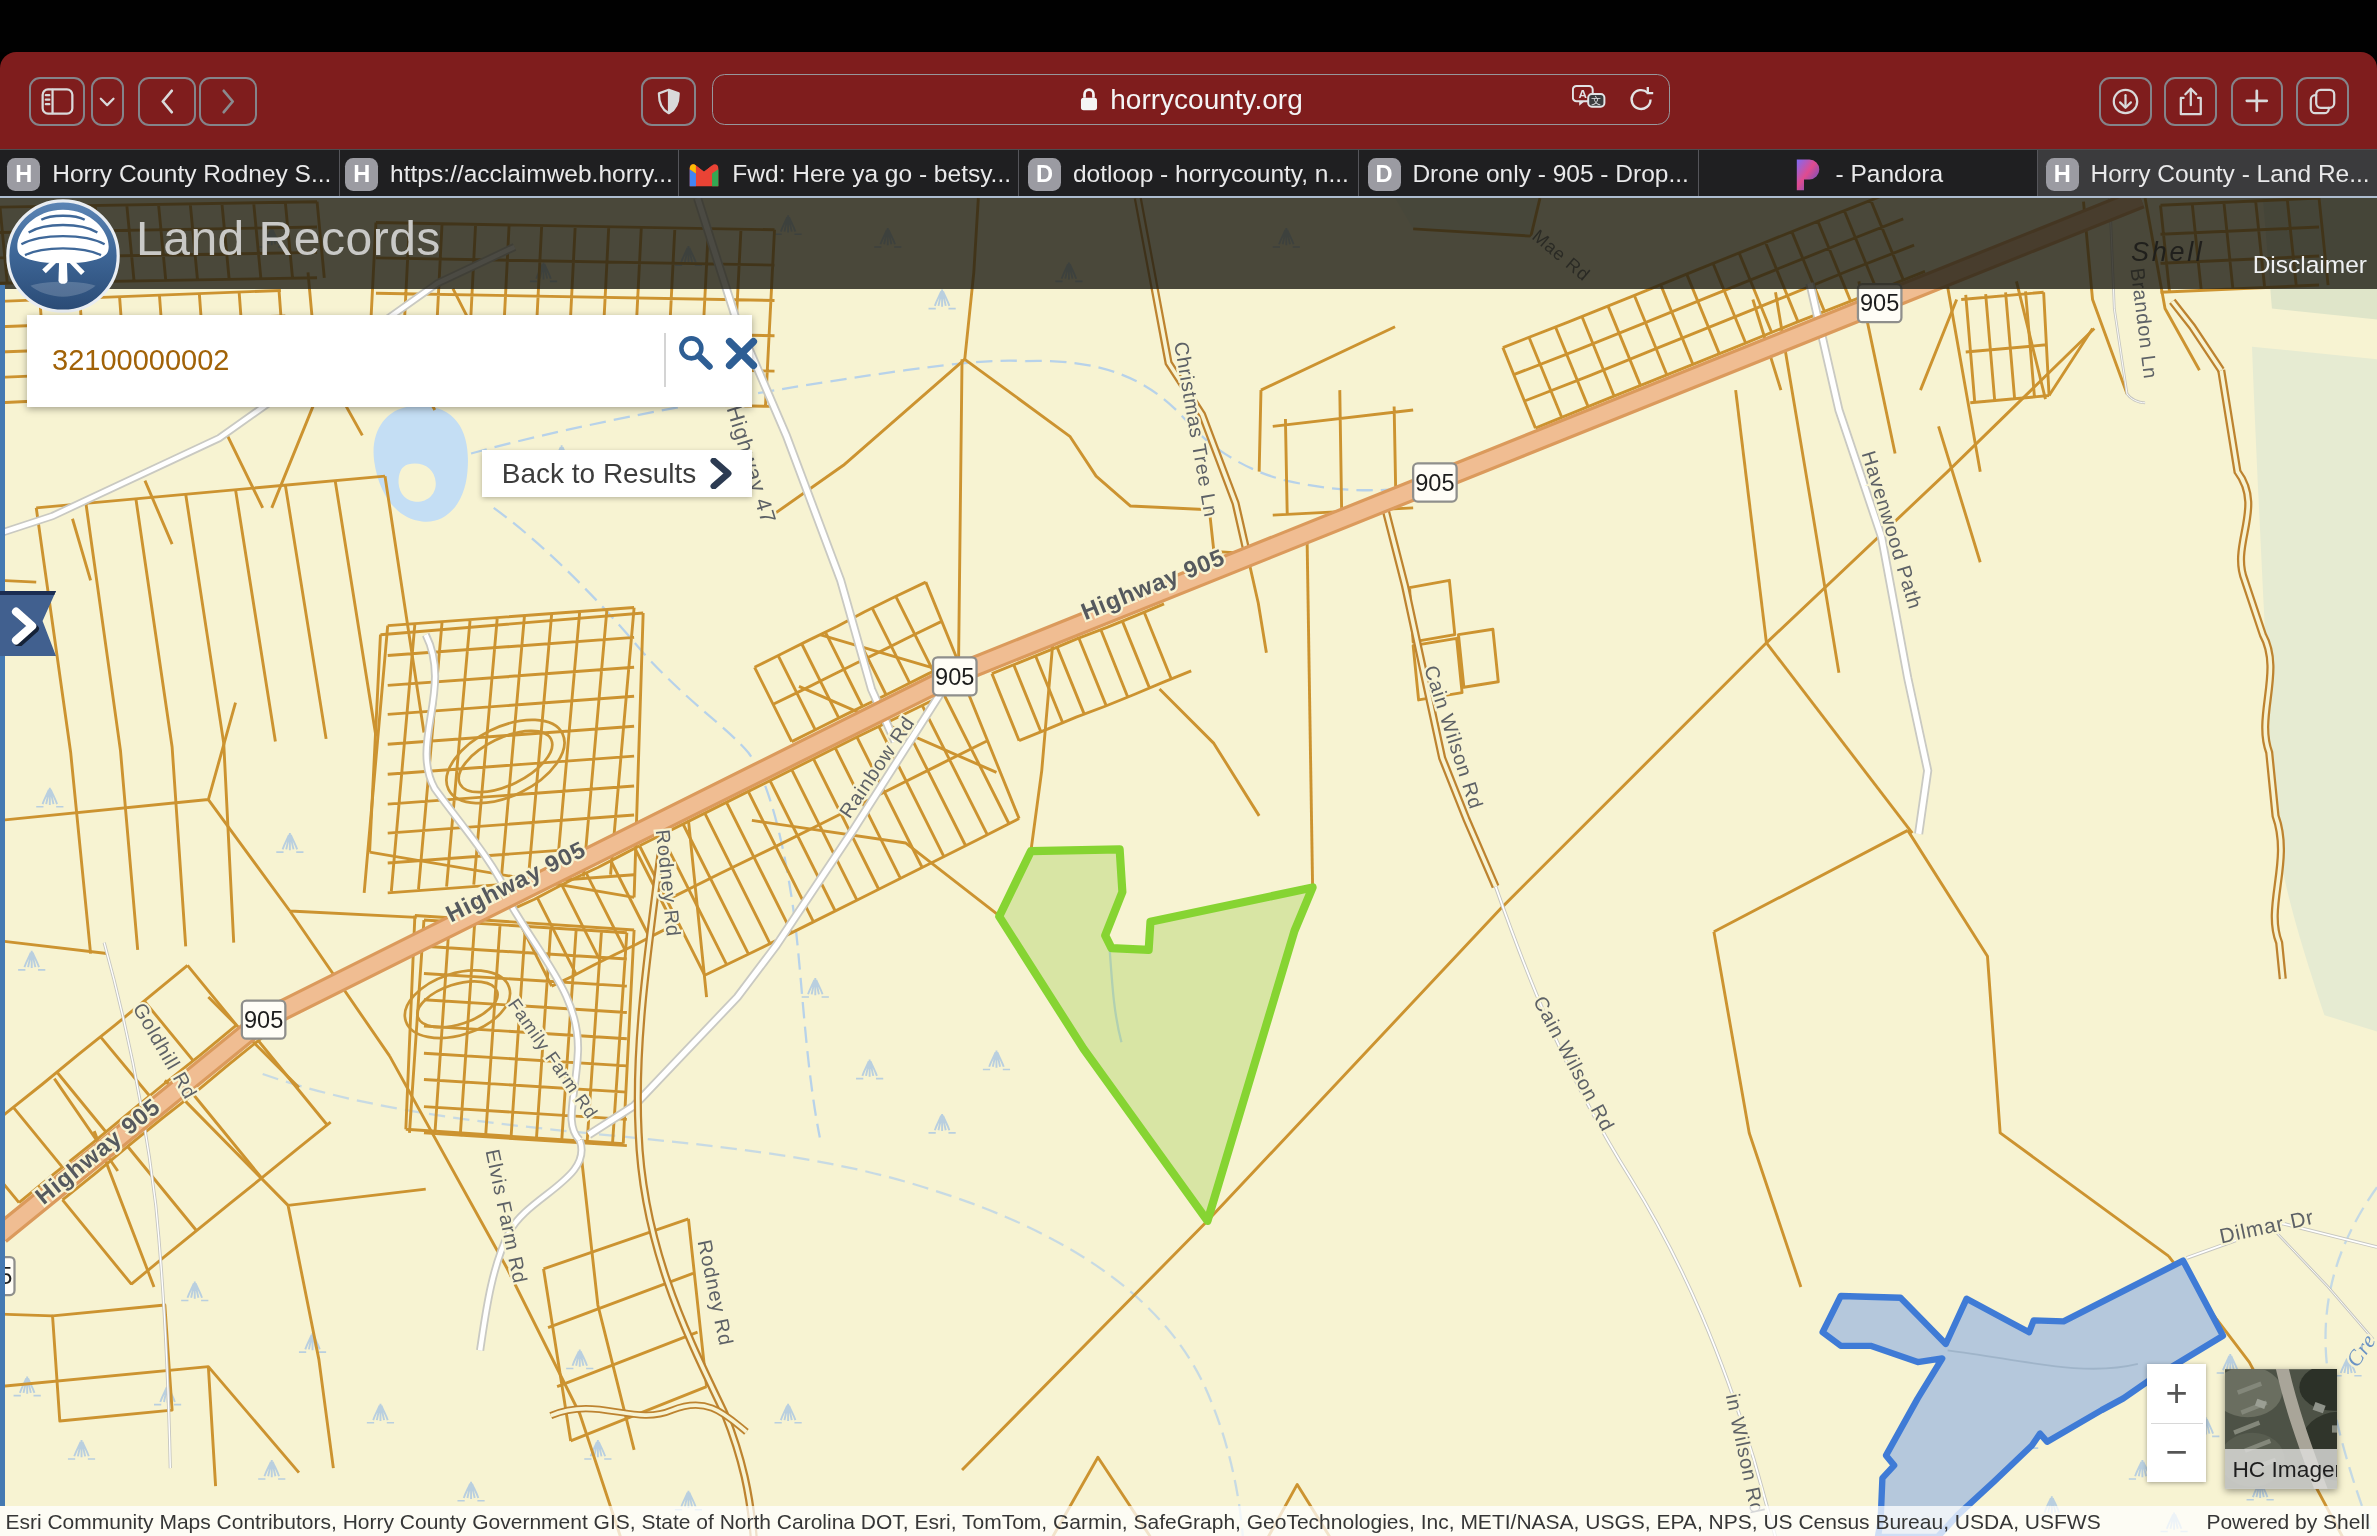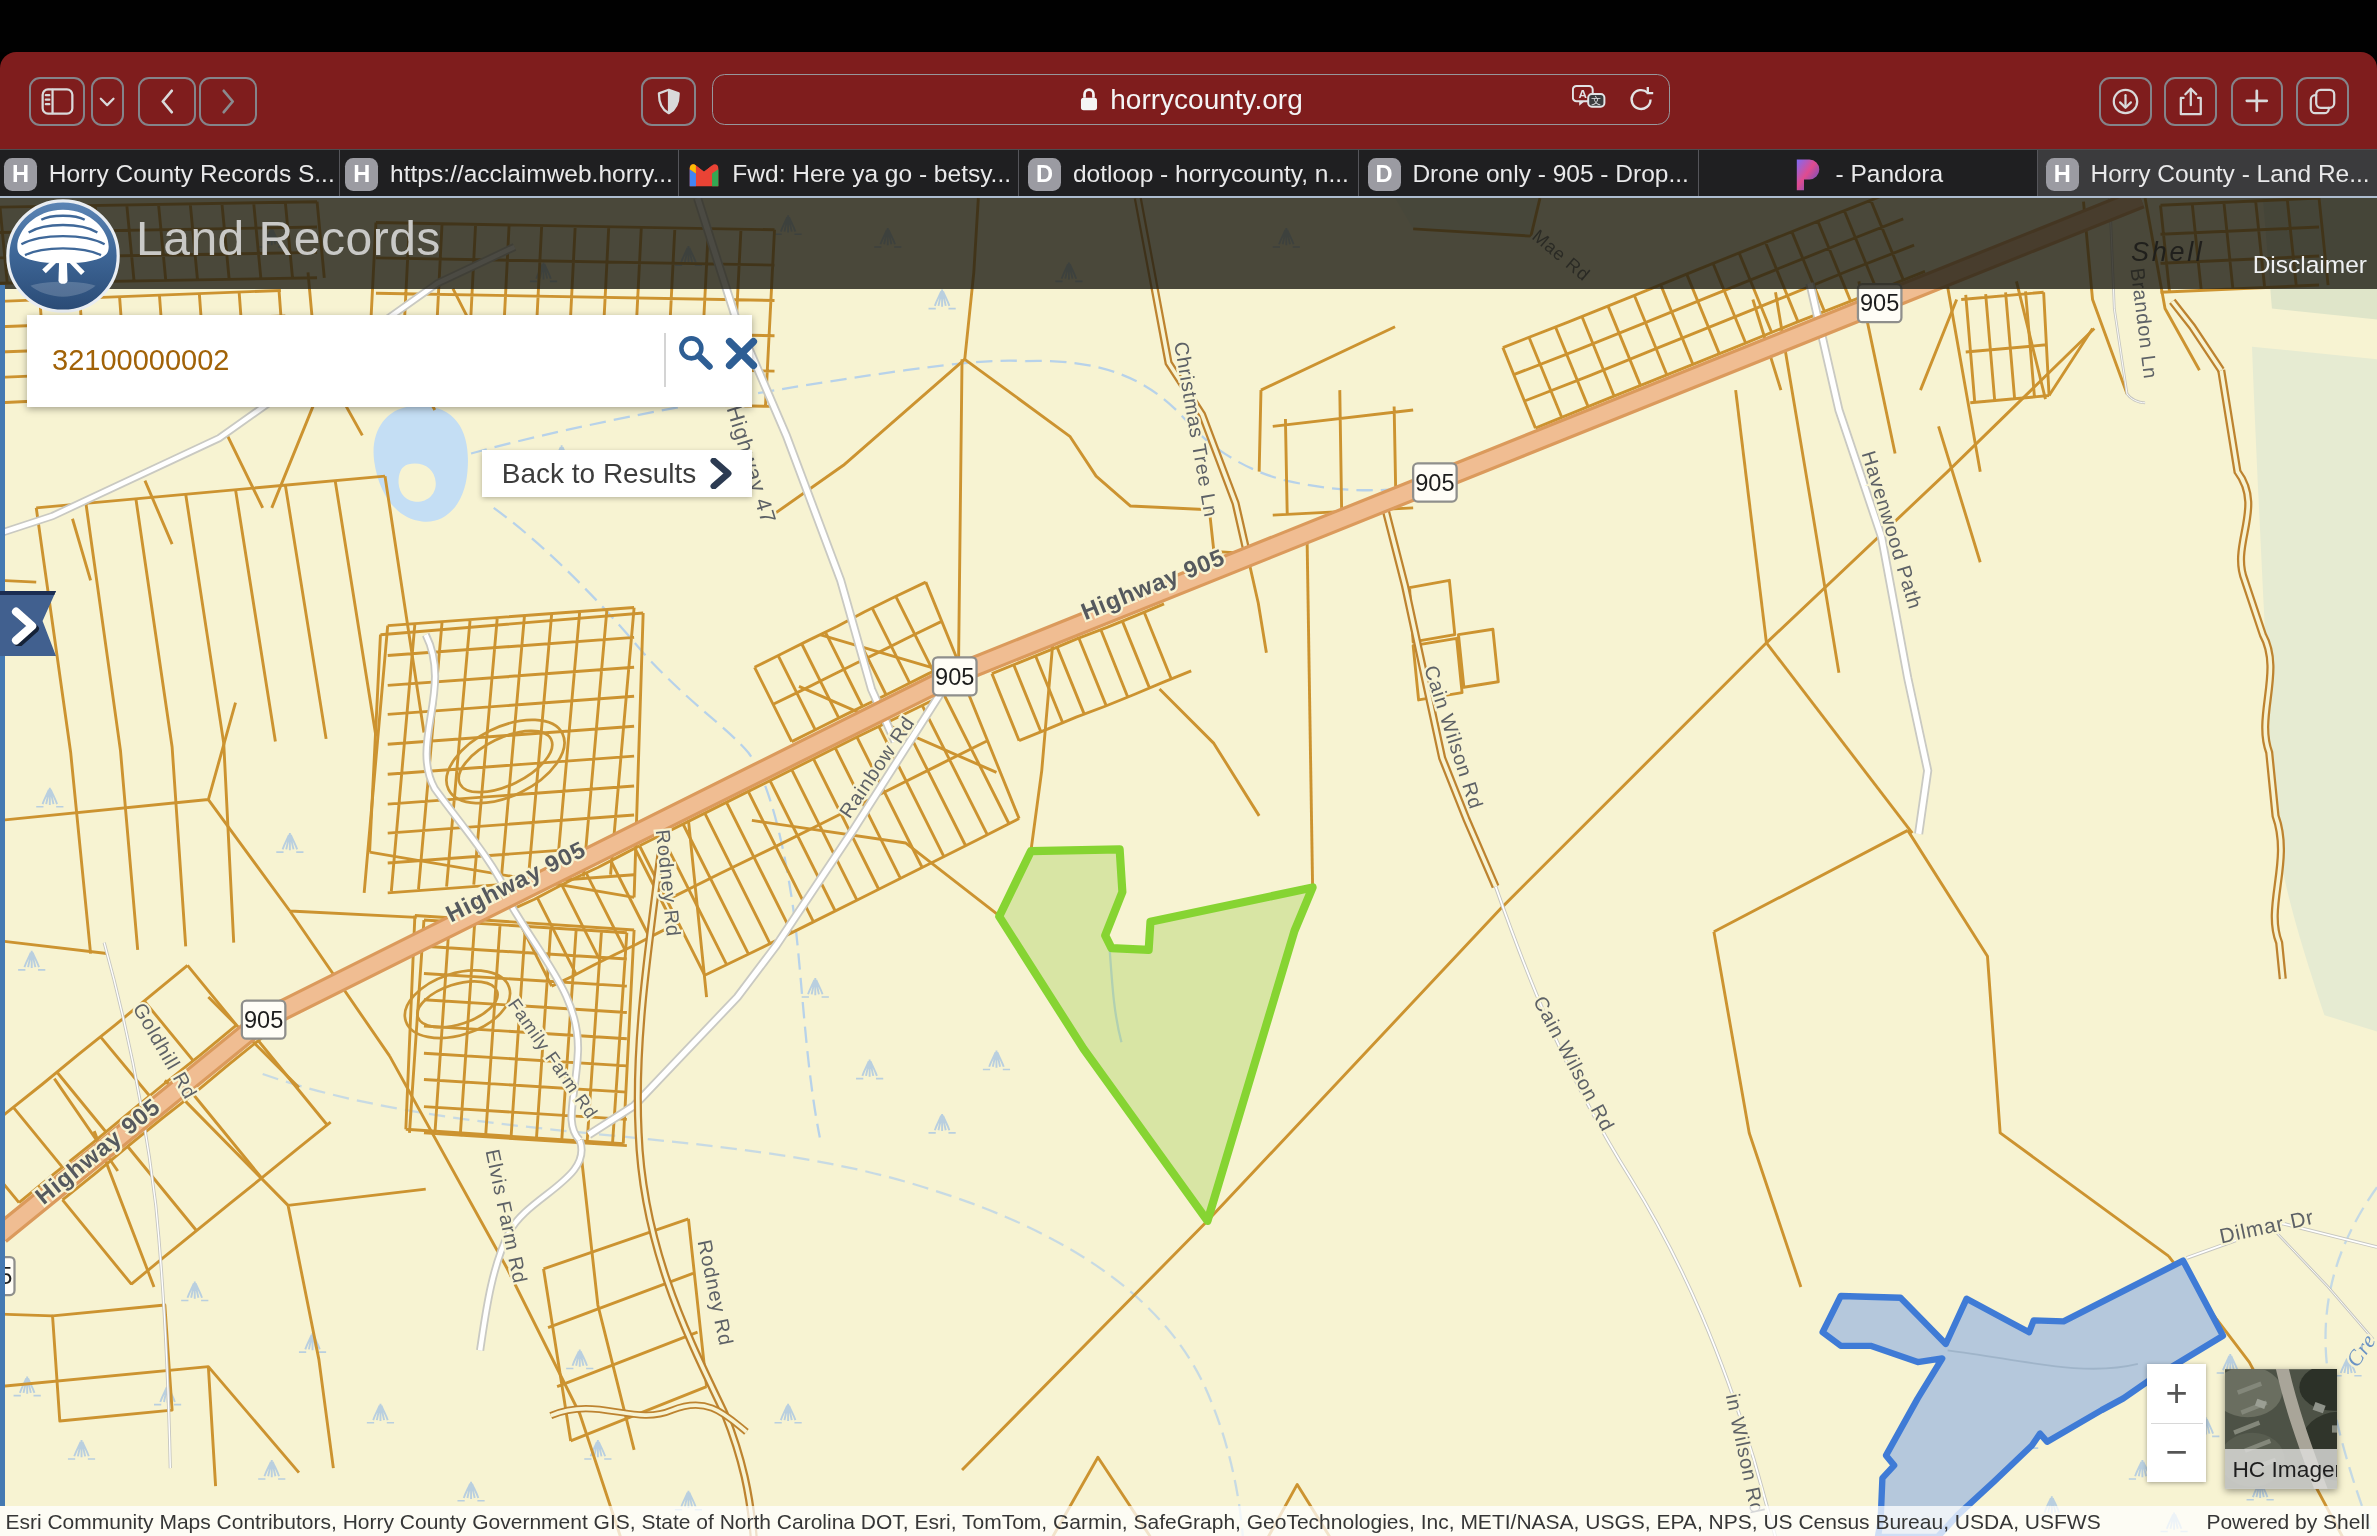--- a/index.html
+++ b/index.html
@@ -139,21 +139,21 @@
       <svg width="27" height="27" viewBox="0 0 30 30">
         <rect x="8" y="2" width="20" height="20" rx="5"></rect>
         <path d="M22,22 V23 a5,5 0 0 1 -5,5 H7 a5,5 0 0 1 -5,-5 V13 a5,5 0 0 1 5,-5 H8"></path>
       </svg>
     </div>
   </div>
 
   <div class="abs" id="tabbar">
     <div class="tab">
       <span class="fav">H</span>
-      <span>Horry County Records S...</span>
+      <span>Horry County Rodney S...</span>
     </div>
     <div class="tab">
       <span class="fav">H</span>
       <span>https://acclaimweb.horry...</span>
     </div>
     <div class="tab">
       <svg width="34" height="27" viewBox="0 0 38 30" style="flex:0 0 auto">
         <path d="M3,28 V8 C3,4 7,2 10,5 L19,12 L28,5 C31,2 35,4 35,8 V28 Z" fill="#ea4335"></path>
         <path d="M3,28 V9 L10,14 V28 Z" fill="#4285f4"></path>
         <path d="M35,28 V9 L28,14 V28 Z" fill="#34a853"></path>

